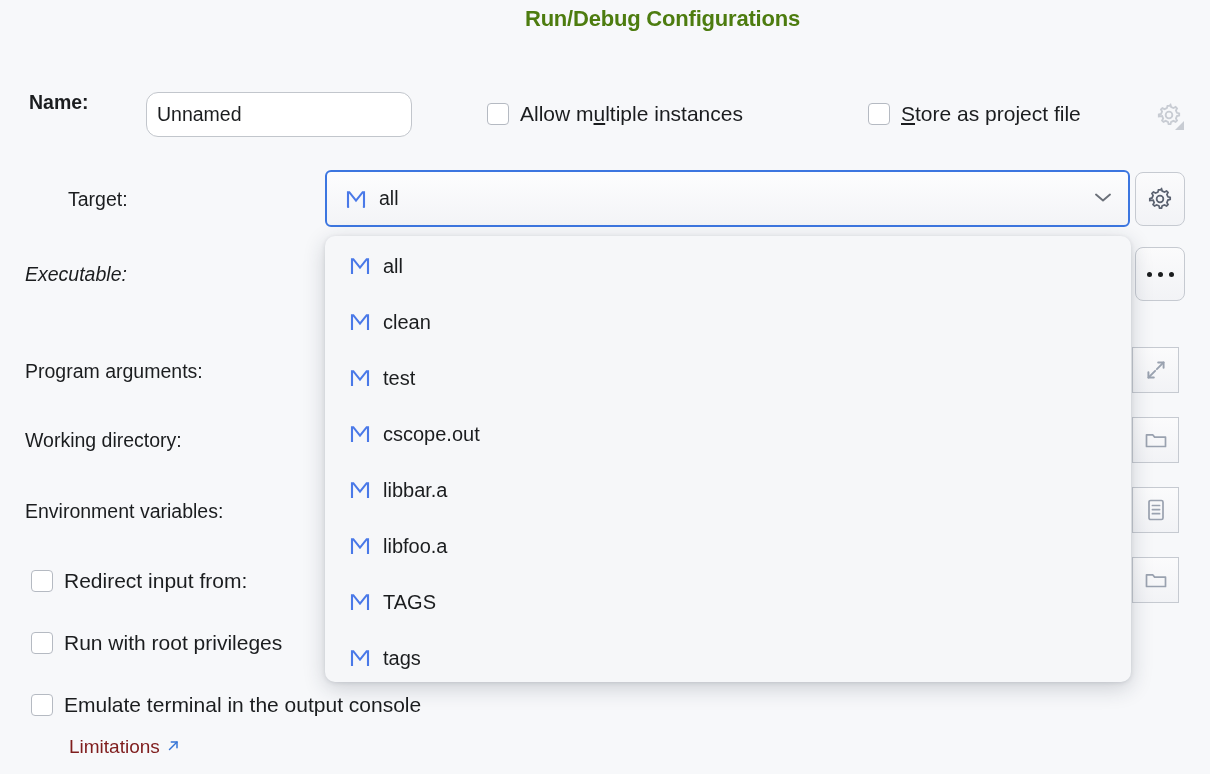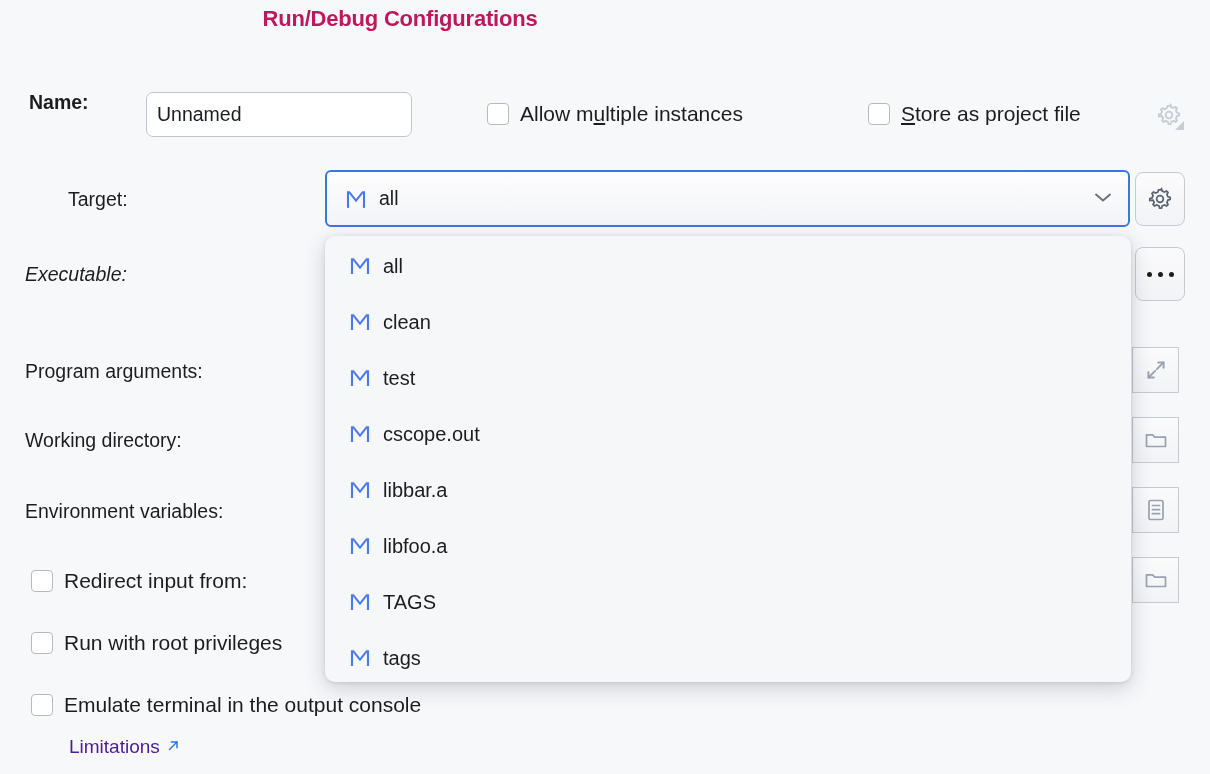--- a/index.html
+++ b/index.html
@@ -18,42 +18,42 @@
   #root {
     position: absolute;
     inset: 0;
   }
 
   
   .dialog-title {
     position: absolute;
     left: 0; top: 6px;
     width: 800px;
-    text-align: center;
+    text-align: right;
     font-size: 22px;
     font-weight: bold;
-    color: #be185d;
+    color: #4d7c0f;
     letter-spacing: -0.2px;
   }
 
   
   .field-label {
     position: absolute;
     font-size: 19.5px;
     color: #1b1d1f;
     white-space: nowrap;
   }
 
   
   .text-input {
     position: absolute;
     box-sizing: border-box;
     background: #ffffff;
     border: 1px solid #c2c6cc;
-    border-radius: 7px;
+    border-radius: 12px;
     font-size: 19.5px;
     color: #1b1d1f;
     padding: 0 10px;
     display: flex;
     align-items: center;
     font-family: "Liberation Sans", sans-serif;
   }
 
   
   .cbrow {
@@ -162,21 +162,21 @@
     width: 22px;
     height: 22px;
     flex: 0 0 auto;
     display: block;
   }
 
   
   .link {
     position: absolute;
     font-size: 19px;
-    color: #4c1d95;
+    color: #7f1d1d;
     display: flex;
     align-items: center;
     gap: 6px;
     white-space: nowrap;
   }
   .link .lbl { text-decoration: none; }
 </style>
 </head>
 <body>
 

